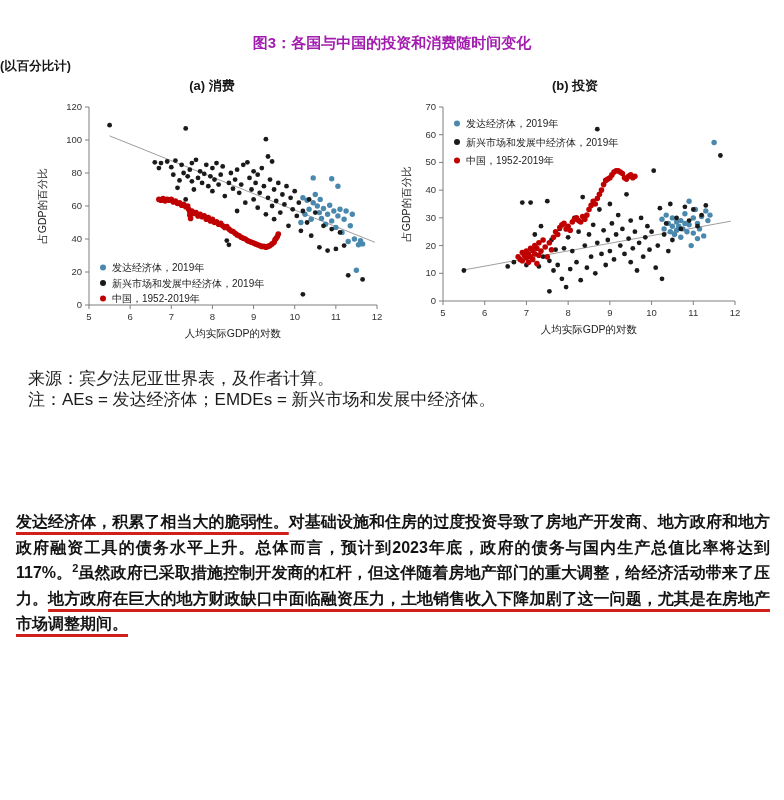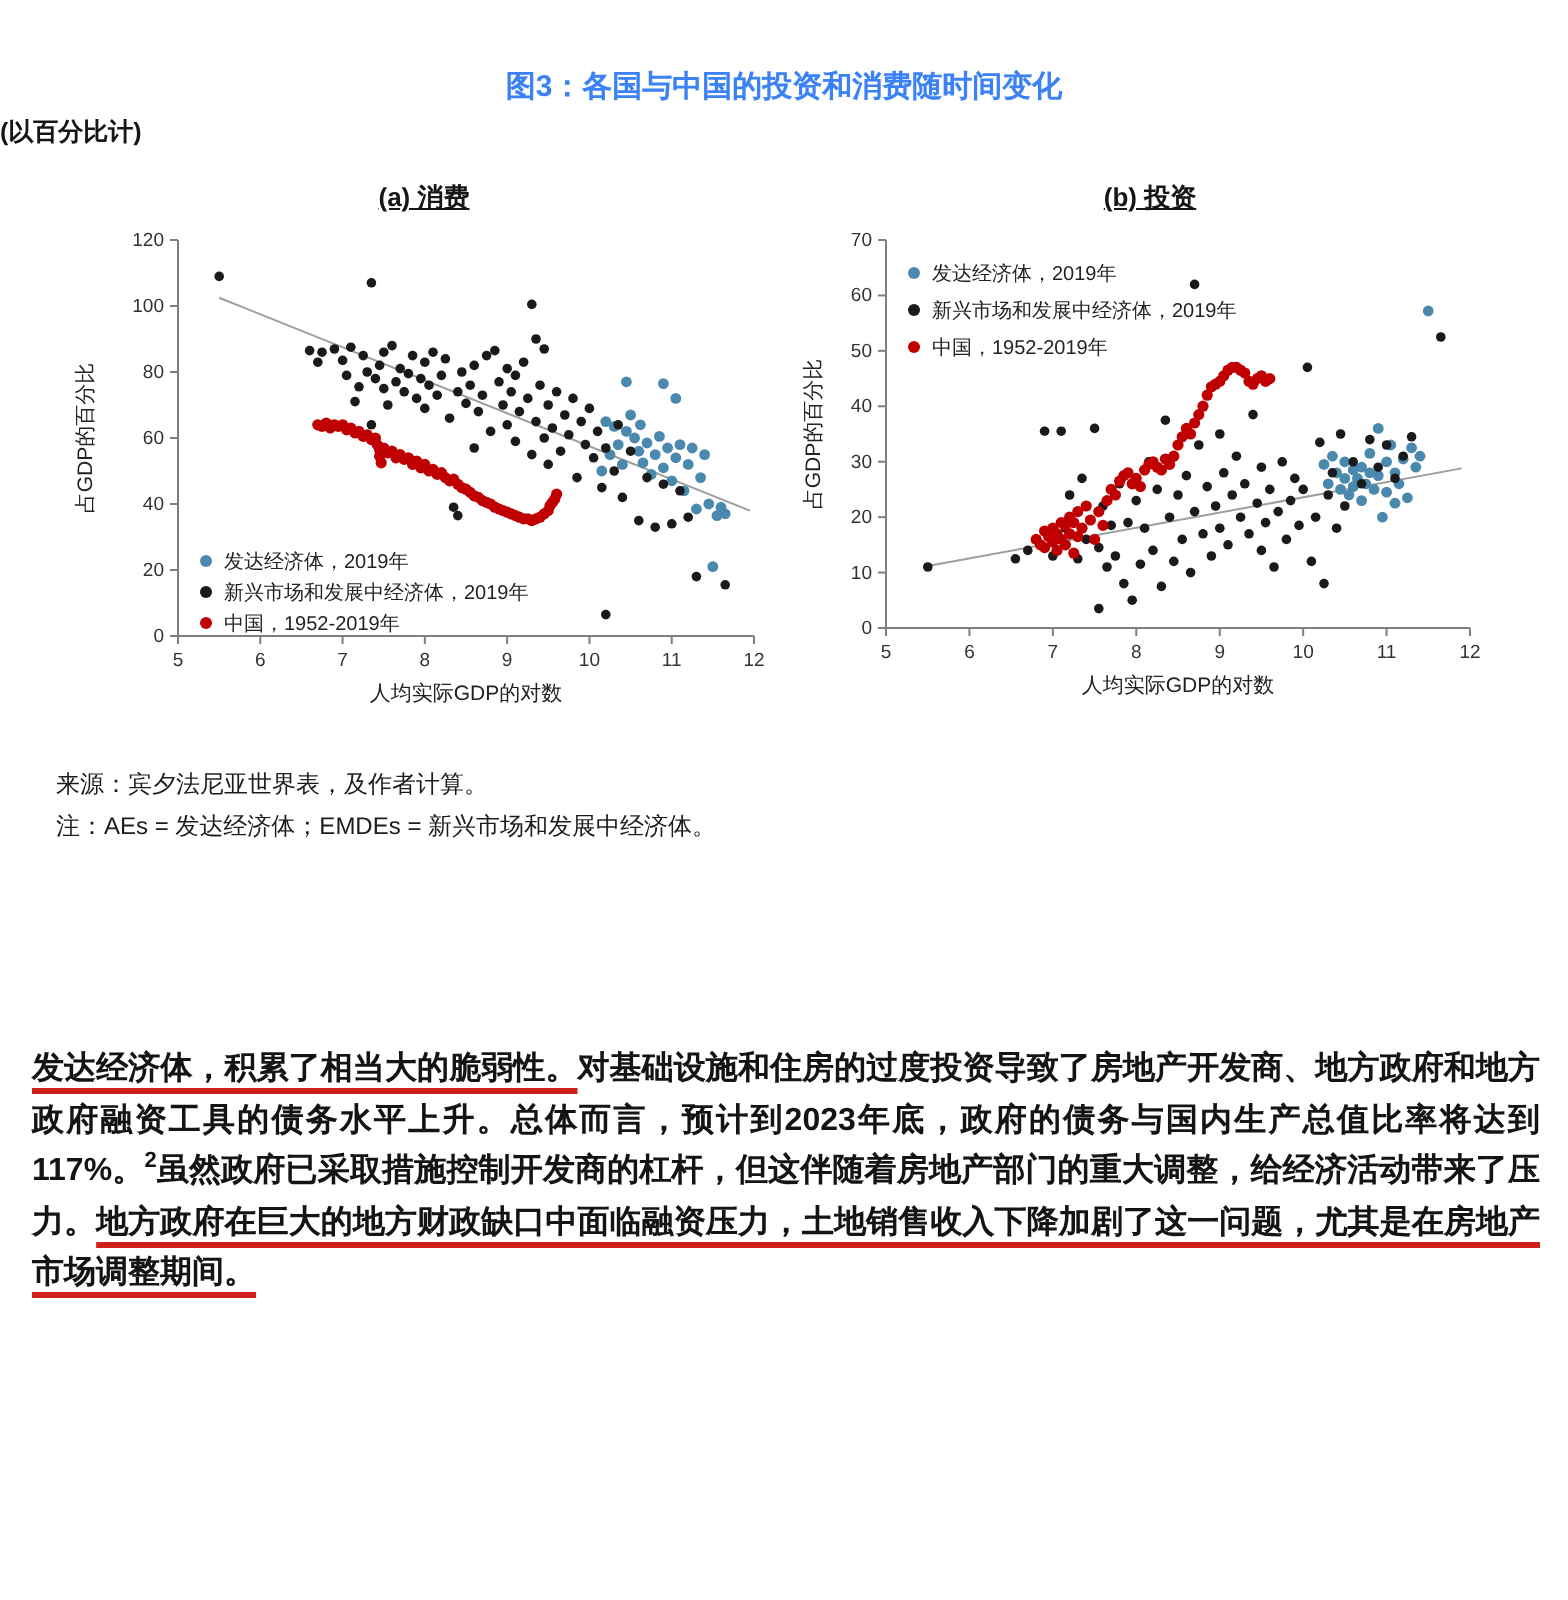--- a/index.html
+++ b/index.html
@@ -1,26 +1,26 @@
 <!DOCTYPE html>
 <html><head>
 <meta charset="utf-8">
 <style>
   html,body{margin:0;padding:0;background:#ffffff;}
   .page{width:784px;height:800px;position:relative;background:#fff;overflow:hidden;
         font-family:"Liberation Sans","DejaVu Sans",sans-serif;color:#161616;}
-  .fig-title{margin-top:34px;text-align:center;font-size:15px;font-weight:700;color:#3b82f6;}
+  .fig-title{margin-top:34px;text-align:center;font-size:15px;font-weight:700;color:#a21caf;}
   .fig-subtitle{margin-top:5px;text-align:left;font-size:12.5px;font-weight:600;color:#161616;}
-  .charts-row{display:flex;justify-content:center;gap:8px;margin-top:15px;text-decoration:underline;}
+  .charts-row{display:flex;justify-content:center;gap:8px;margin-top:2px;}
   .chart-col{display:flex;flex-direction:column;align-items:center;}
   .chart-title{height:18px;font-size:13px;font-weight:700;color:#161616;text-align:center;}
   svg text.tick{font-size:9.5px;fill:#333;font-family:"Liberation Sans","DejaVu Sans",sans-serif;}
   svg text.axlabel{font-size:10.5px;fill:#222;font-family:"Liberation Sans","DejaVu Sans",sans-serif;}
   svg text.legend{font-size:10px;fill:#222;font-family:"Liberation Sans","DejaVu Sans",sans-serif;}
-  .notes{margin:12px 0 0 28px;font-size:12px;line-height:20.5px;color:#1c1c1c;}
+  .notes{margin:12px 0 0 28px;font-size:17px;line-height:20.5px;color:#1c1c1c;}
   .body-para{font-size:16px;font-weight:600;line-height:25.5px;text-align:justify;
              margin:47px 14px 0 16px;color:#141414;}
   .body-para.second{margin-top:99px;}
   .ru{text-decoration:underline;text-decoration-color:#cf201b;text-decoration-thickness:3px;
       text-underline-offset:5px;text-decoration-skip-ink:none;}
   sup{font-size:11px;line-height:0;}
 </style>
 </head>
 <body>
 

